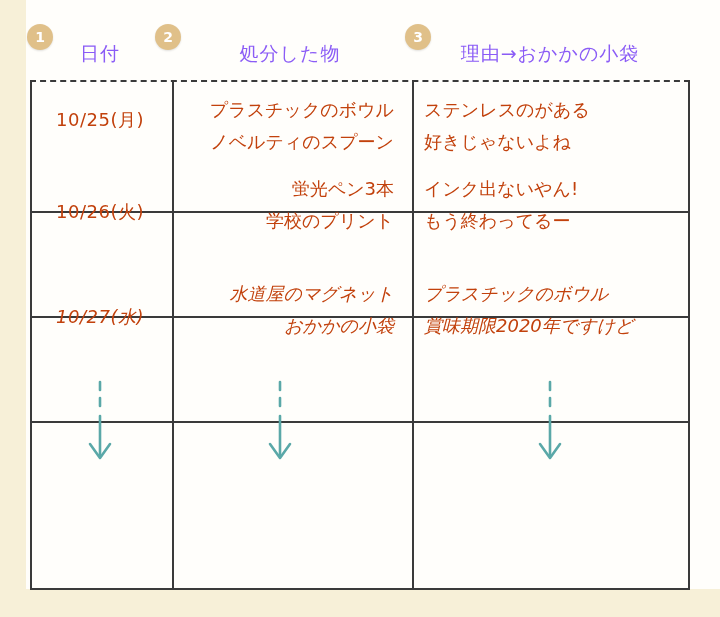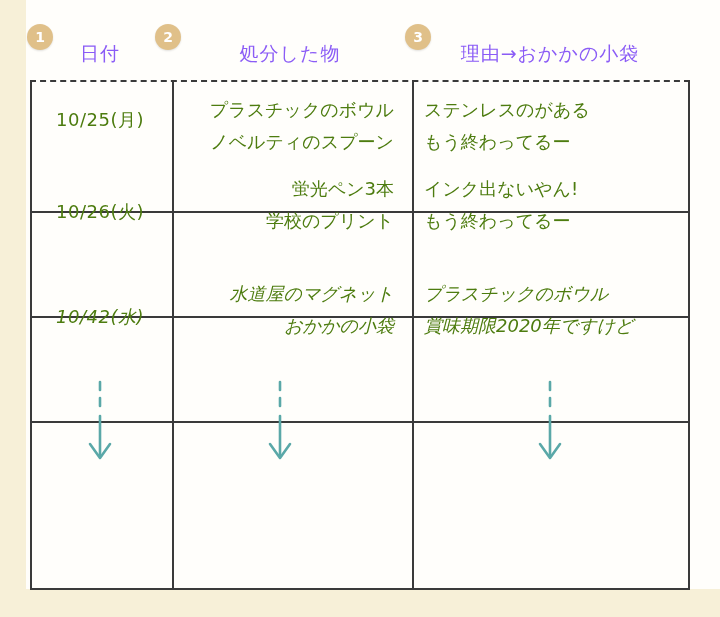--- a/index.html
+++ b/index.html
@@ -106,21 +106,21 @@
     border-top: 2px solid #3a3a3a;
   }
   .h1 { top: 131px; }
   .h2 { top: 236px; }
   .h3 { top: 341px; }
 
   
   .cell {
     position: absolute;
     box-sizing: border-box;
-    color: #4d7c0f;
+    color: #c2410c;
     font-size: 18px;
     line-height: 1.75;
     white-space: pre-line;
   }
   .cell-date {
     display: flex;
     align-items: center;
     justify-content: center;
     font-size: 18px;
     letter-spacing: 0.5px;
@@ -187,29 +187,29 @@
       <div class="vline v2"></div>
       <div class="hline h1"></div>
       <div class="hline h2"></div>
       <div class="hline h3"></div>
     </div>
 
     <div class="cell cell-date col0 r0">10/25(月)</div>
     <div class="cell col1 r0">プラスチックのボウル
 ノベルティのスプーン</div>
     <div class="cell col2 r0">ステンレスのがある
-もう終わってるー</div>
+好きじゃないよね</div>
 
     <div class="cell cell-date col0 r1">10/26(火)</div>
     <div class="cell col1 r1">蛍光ペン3本
 学校のプリント</div>
     <div class="cell col2 r1">インク出ないやん!
 もう終わってるー</div>
 
-    <div class="cell cell-date col0 r2">10/42(水)</div>
+    <div class="cell cell-date col0 r2">10/27(水)</div>
     <div class="cell col1 r2">水道屋のマグネット
 おかかの小袋</div>
     <div class="cell col2 r2">プラスチックのボウル
 賞味期限2020年ですけど</div>
 
     <div class="arrow a0">
       <svg width="40" height="86" viewBox="0 0 40 86">
         <path d="M20 2 L20 10" stroke="#5aa8a8" stroke-width="2.6" stroke-linecap="round" fill="none"></path>
         <path d="M20 18 L20 26" stroke="#5aa8a8" stroke-width="2.6" stroke-linecap="round" fill="none"></path>
         <path d="M20 36 L20 76" stroke="#5aa8a8" stroke-width="2.6" stroke-linecap="round" fill="none"></path>

